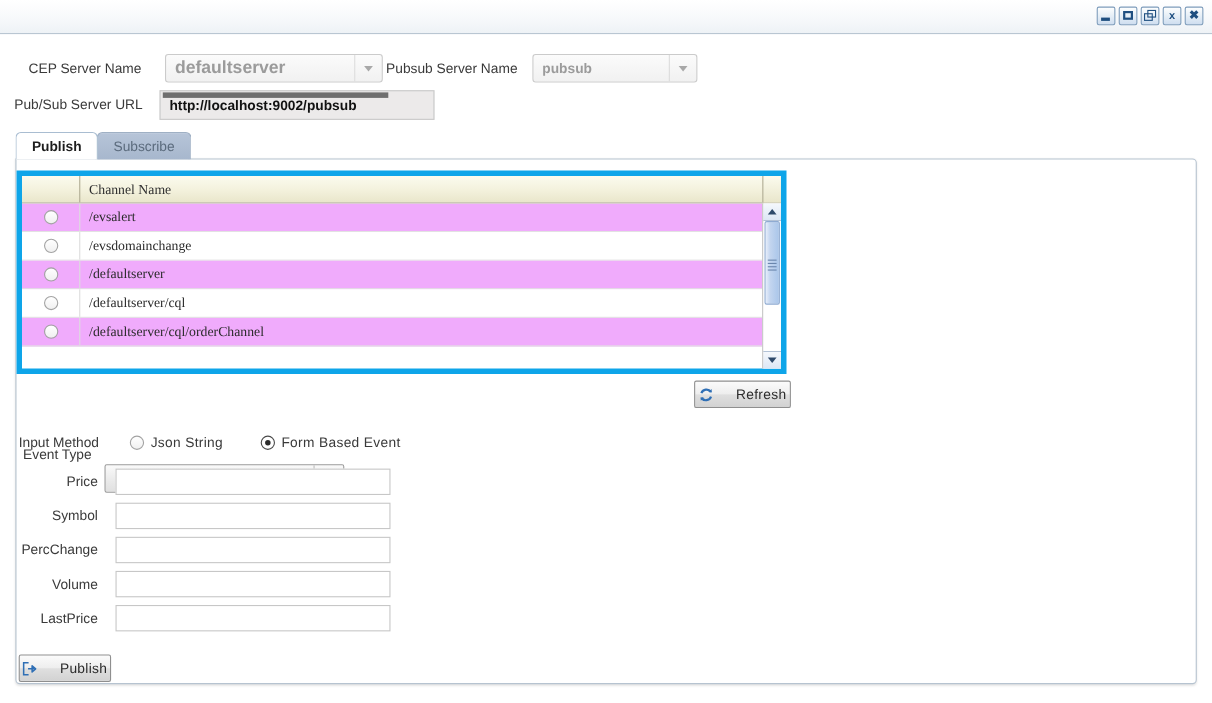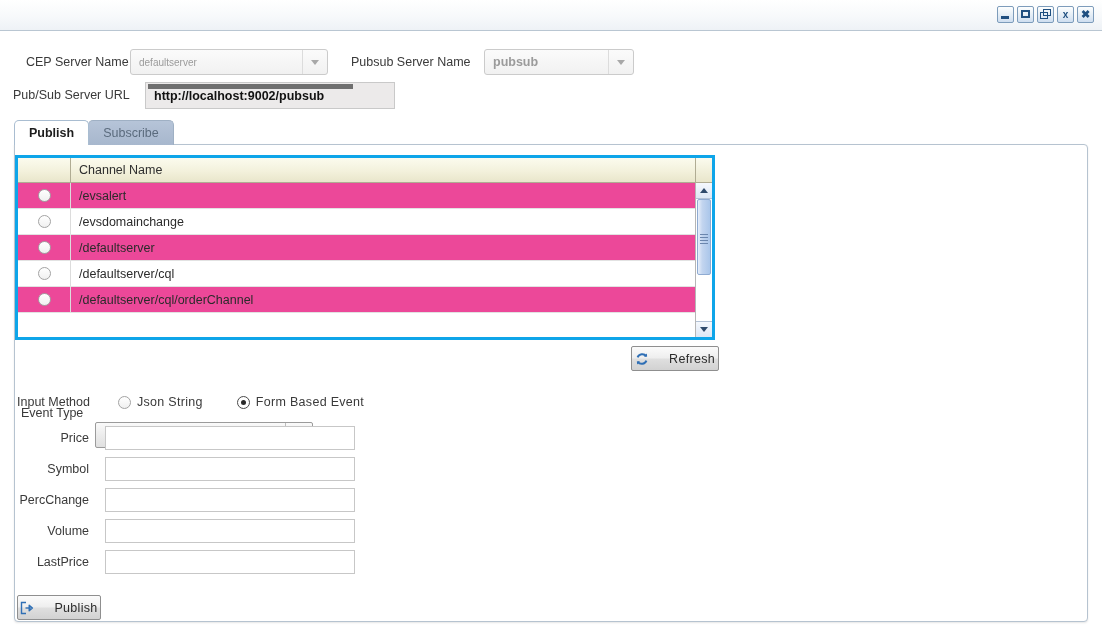--- a/index.html
+++ b/index.html
@@ -119,29 +119,29 @@
   }
   .row-cep {
     position: absolute;
     left: 0; top: 49px;
     width: 940px;
     height: 30px;
   }
   .cep-label { position: absolute; left: 26px; top: 6px; }
   .cep-select {
     position: absolute;
-    left: 130px; top: 0px;
+    left: 150px; top: 0px;
     width: 198px; height: 26px;
     box-sizing: border-box;
     border: 1px solid #cbcbcb;
     border-radius: 3px;
     background: linear-gradient(to bottom, #fbfbfb 0%, #f1f1f1 100%);
     color: #9b9b9b;
-    font-size: 10px;
-    font-weight: normal;
+    font-size: 16px;
+    font-weight: bold;
     display: flex;
     align-items: center;
     padding-left: 8px;
   }
   .sel-arrow {
     position: absolute;
     right: 0; top: 0;
     width: 24px; height: 100%;
     border-left: 1px solid #dcdcdc;
     display: flex;
@@ -311,22 +311,23 @@
     box-shadow: 0 1px 2px rgba(0,0,0,.10);
   }
 
   
   .chan-wrap {
     position: absolute;
     left: 0px; top: 10px;
     width: 700px;
     height: 185px;
     box-sizing: border-box;
-    border: 3px solid #0ea5e9;
-    background: #ffffff;
+    border: 5px solid #0ea5e9;
+    background: #ffffff;
+    font-family: Liberation Serif, serif;
   }
   .chan-head {
     display: flex;
     height: 25px;
     background: linear-gradient(to bottom, #fbfbee 0%, #f3f1dc 55%, #e9e6cb 100%);
     border-bottom: 1px solid #b0ac93;
     box-sizing: border-box;
   }
   .chan-head-sel {
     width: 53px;
@@ -358,21 +359,21 @@
     flex: 1;
     overflow: hidden;
   }
   .chan-row {
     display: flex;
     height: 26px;
     box-sizing: border-box;
     border-bottom: 1px solid #e2e2e2;
     cursor: pointer;
   }
-  .chan-row.odd { background: #ec4899; }
+  .chan-row.odd { background: #f0abfc; }
   .chan-row.even { background: #ffffff; }
   .chan-row.selected {
     background: #b9c5dd;
     border-top: 1px solid #94a4c2;
     border-bottom: 1px solid #94a4c2;
   }
   .chan-cell-sel {
     width: 53px;
     display: flex;
     align-items: center;

